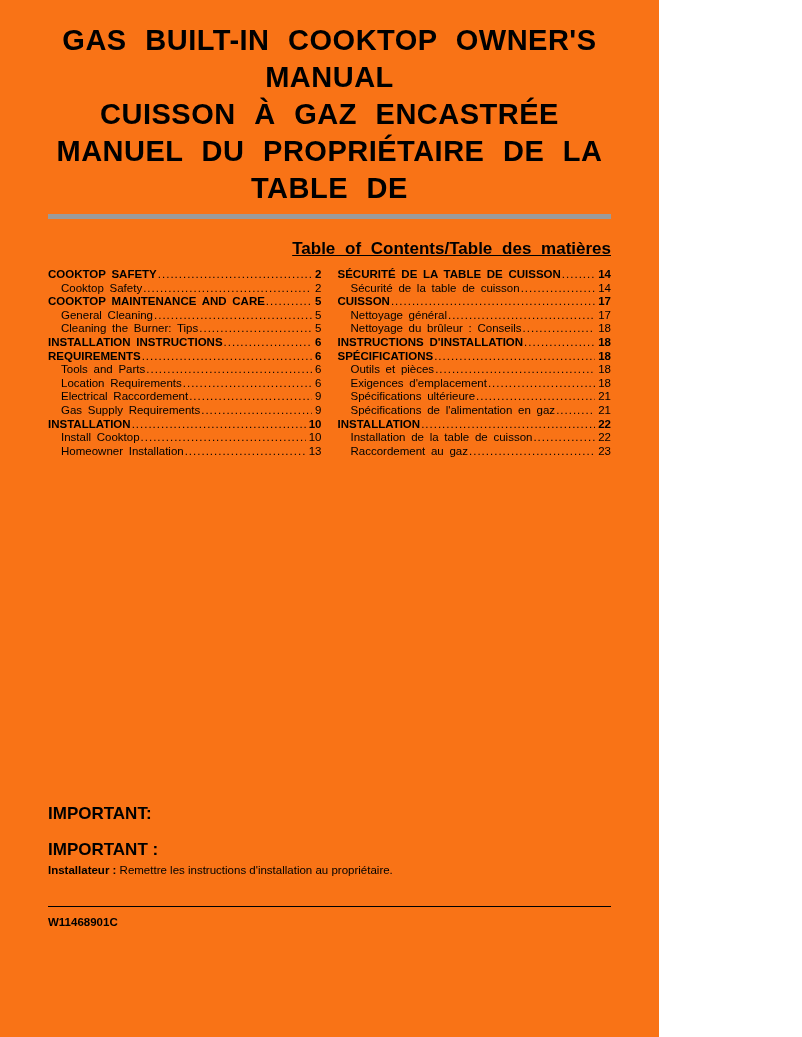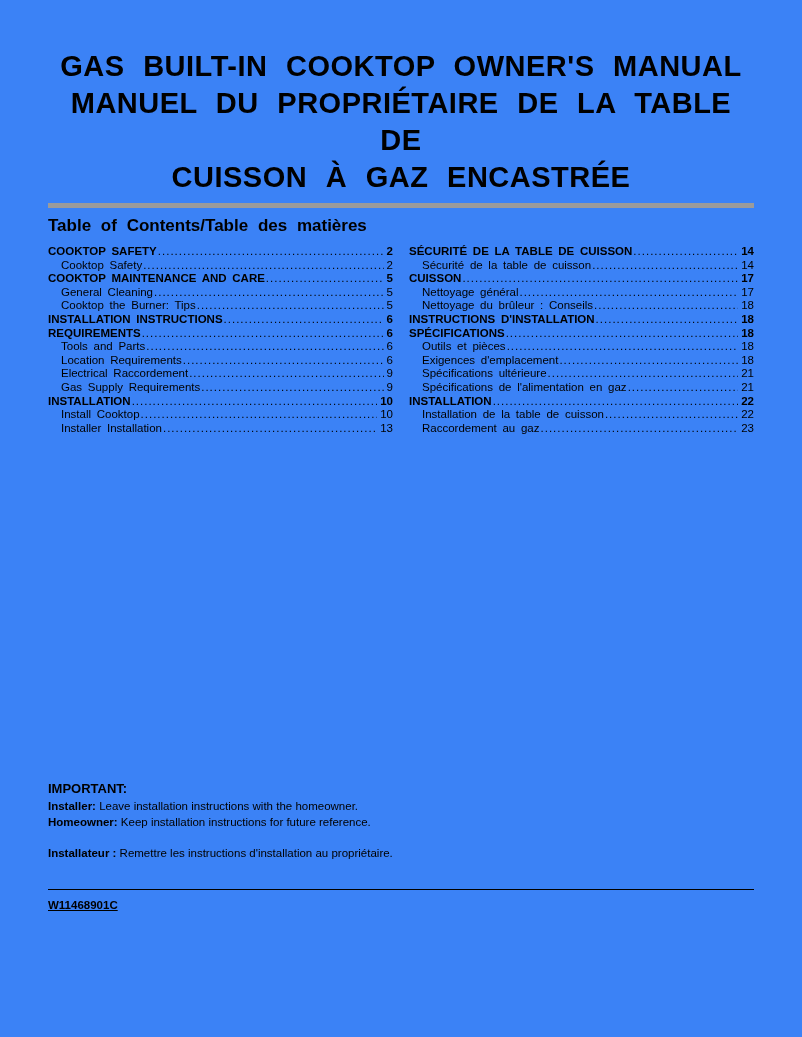--- a/index.html
+++ b/index.html
@@ -1,44 +1,45 @@
 <!DOCTYPE html>
 <html><head>
 <meta charset="utf-8">
 <style>
   * { margin: 0; padding: 0; box-sizing: border-box; }
   html, body { background: #ffffff; }
   body { font-family: "Liberation Sans", sans-serif; color: #000; }
   .page {
     position: relative;
-    width: 802px;
+    width: 659px;
     height: 1037px;
-    background: #3b82f6;
-    padding: 48px 48px 0 48px;
+    background: #f97316;
+    padding: 22px 48px 0 48px;
     overflow: hidden;
   }
   .doc-title {
     text-align: center;
     font-weight: bold;
     font-size: 29px;
     line-height: 37px;
     letter-spacing: 0.5px;
     word-spacing: 10px;
   }
   .rule-gray {
     height: 5px;
     background: #9b9b9b;
     margin-top: 7px;
   }
   .toc-heading {
-    text-align: left;
+    text-align: right;
     font-weight: bold;
     font-size: 17px;
     word-spacing: 5px;
-    margin-top: 8px;
+    margin-top: 20px;
+    text-decoration: underline;
   }
   .toc-columns {
     display: flex;
     gap: 16px;
     margin-top: 9px;
   }
   .toc-col { flex: 1 1 0; min-width: 0; }
   .toc-entry {
     display: flex;
     align-items: baseline;
@@ -57,46 +58,45 @@
     font-weight: normal;
   }
   .toc-dots::after {
     content: "....................................................................................................................................................";
     letter-spacing: 1px;
   }
   .toc-page { white-space: nowrap; padding-left: 2px; }
   .notices { margin-top: 346px; }
   .notice-heading {
     font-weight: bold;
-    font-size: 13px;
+    font-size: 17px;
     margin-bottom: 3px;
   }
   .notice-line { font-size: 11.5px; line-height: 15.5px; }
   .notice-line .prefix { font-weight: bold; }
   .notice + .notice { margin-top: 16px; }
   .rule-black {
     border-top: 1.5px solid #000;
     margin-top: 27px;
   }
   .part-number {
     font-weight: bold;
     font-size: 11.5px;
     margin-top: 9px;
-    text-decoration: underline;
   }
 </style>
 </head>
 <body>
 
 <div class="page">
 
   <div class="doc-title">
     <div>GAS BUILT-IN COOKTOP OWNER'S MANUAL</div>
+    <div>CUISSON À GAZ ENCASTRÉE</div>
     <div>MANUEL DU PROPRIÉTAIRE DE LA TABLE DE</div>
-    <div>CUISSON À GAZ ENCASTRÉE</div>
   </div>
 
   <div class="rule-gray"></div>
 
   <div class="toc-heading">Table of Contents/Table des matières</div>
 
   <div class="toc-columns">
     <div class="toc-col">
 
         <div class="toc-entry bold">
@@ -117,21 +117,21 @@
           <span class="toc-page">5</span>
         </div>
 
         <div class="toc-entry indent">
           <span class="toc-label">General Cleaning</span>
           <span class="toc-dots"></span>
           <span class="toc-page">5</span>
         </div>
 
         <div class="toc-entry indent">
-          <span class="toc-label">Cooktop the Burner: Tips</span>
+          <span class="toc-label">Cleaning the Burner: Tips</span>
           <span class="toc-dots"></span>
           <span class="toc-page">5</span>
         </div>
 
         <div class="toc-entry bold">
           <span class="toc-label">INSTALLATION INSTRUCTIONS</span>
           <span class="toc-dots"></span>
           <span class="toc-page">6</span>
         </div>
 
@@ -172,21 +172,21 @@
         </div>
 
         <div class="toc-entry indent">
           <span class="toc-label">Install Cooktop</span>
           <span class="toc-dots"></span>
           <span class="toc-page">10</span>
         </div>
 
 
         <div class="toc-entry indent">
-          <span class="toc-label">Installer Installation</span>
+          <span class="toc-label">Homeowner Installation</span>
           <span class="toc-dots"></span>
           <span class="toc-page">13</span>
         </div>
       </div>
     <div class="toc-col">
 
         <div class="toc-entry bold">
           <span class="toc-label">SÉCURITÉ DE LA TABLE DE CUISSON</span>
           <span class="toc-dots"></span>
           <span class="toc-page">14</span>
@@ -270,28 +270,23 @@
           <span class="toc-dots"></span>
           <span class="toc-page">23</span>
         </div>
 
       </div>
   </div>
 
   <div class="notices">
     <div class="notice">
       <div class="notice-heading">IMPORTANT:</div>
-      <div>
-
-          <div class="notice-line"><span class="prefix">Installer:</span><span> Leave installation instructions with the homeowner.</span></div>
-
-          <div class="notice-line"><span class="prefix">Homeowner:</span><span> Keep installation instructions for future reference.</span></div>
-        </div>
     </div>
     <div class="notice">
+      <div class="notice-heading">IMPORTANT :</div>
       <div>
 
           <div class="notice-line"><span class="prefix">Installateur :</span><span> Remettre les instructions d'installation au propriétaire.</span></div>
 
         </div>
     </div>
   </div>
 
   <div class="rule-black"></div>
   <div class="part-number">W11468901C</div>

